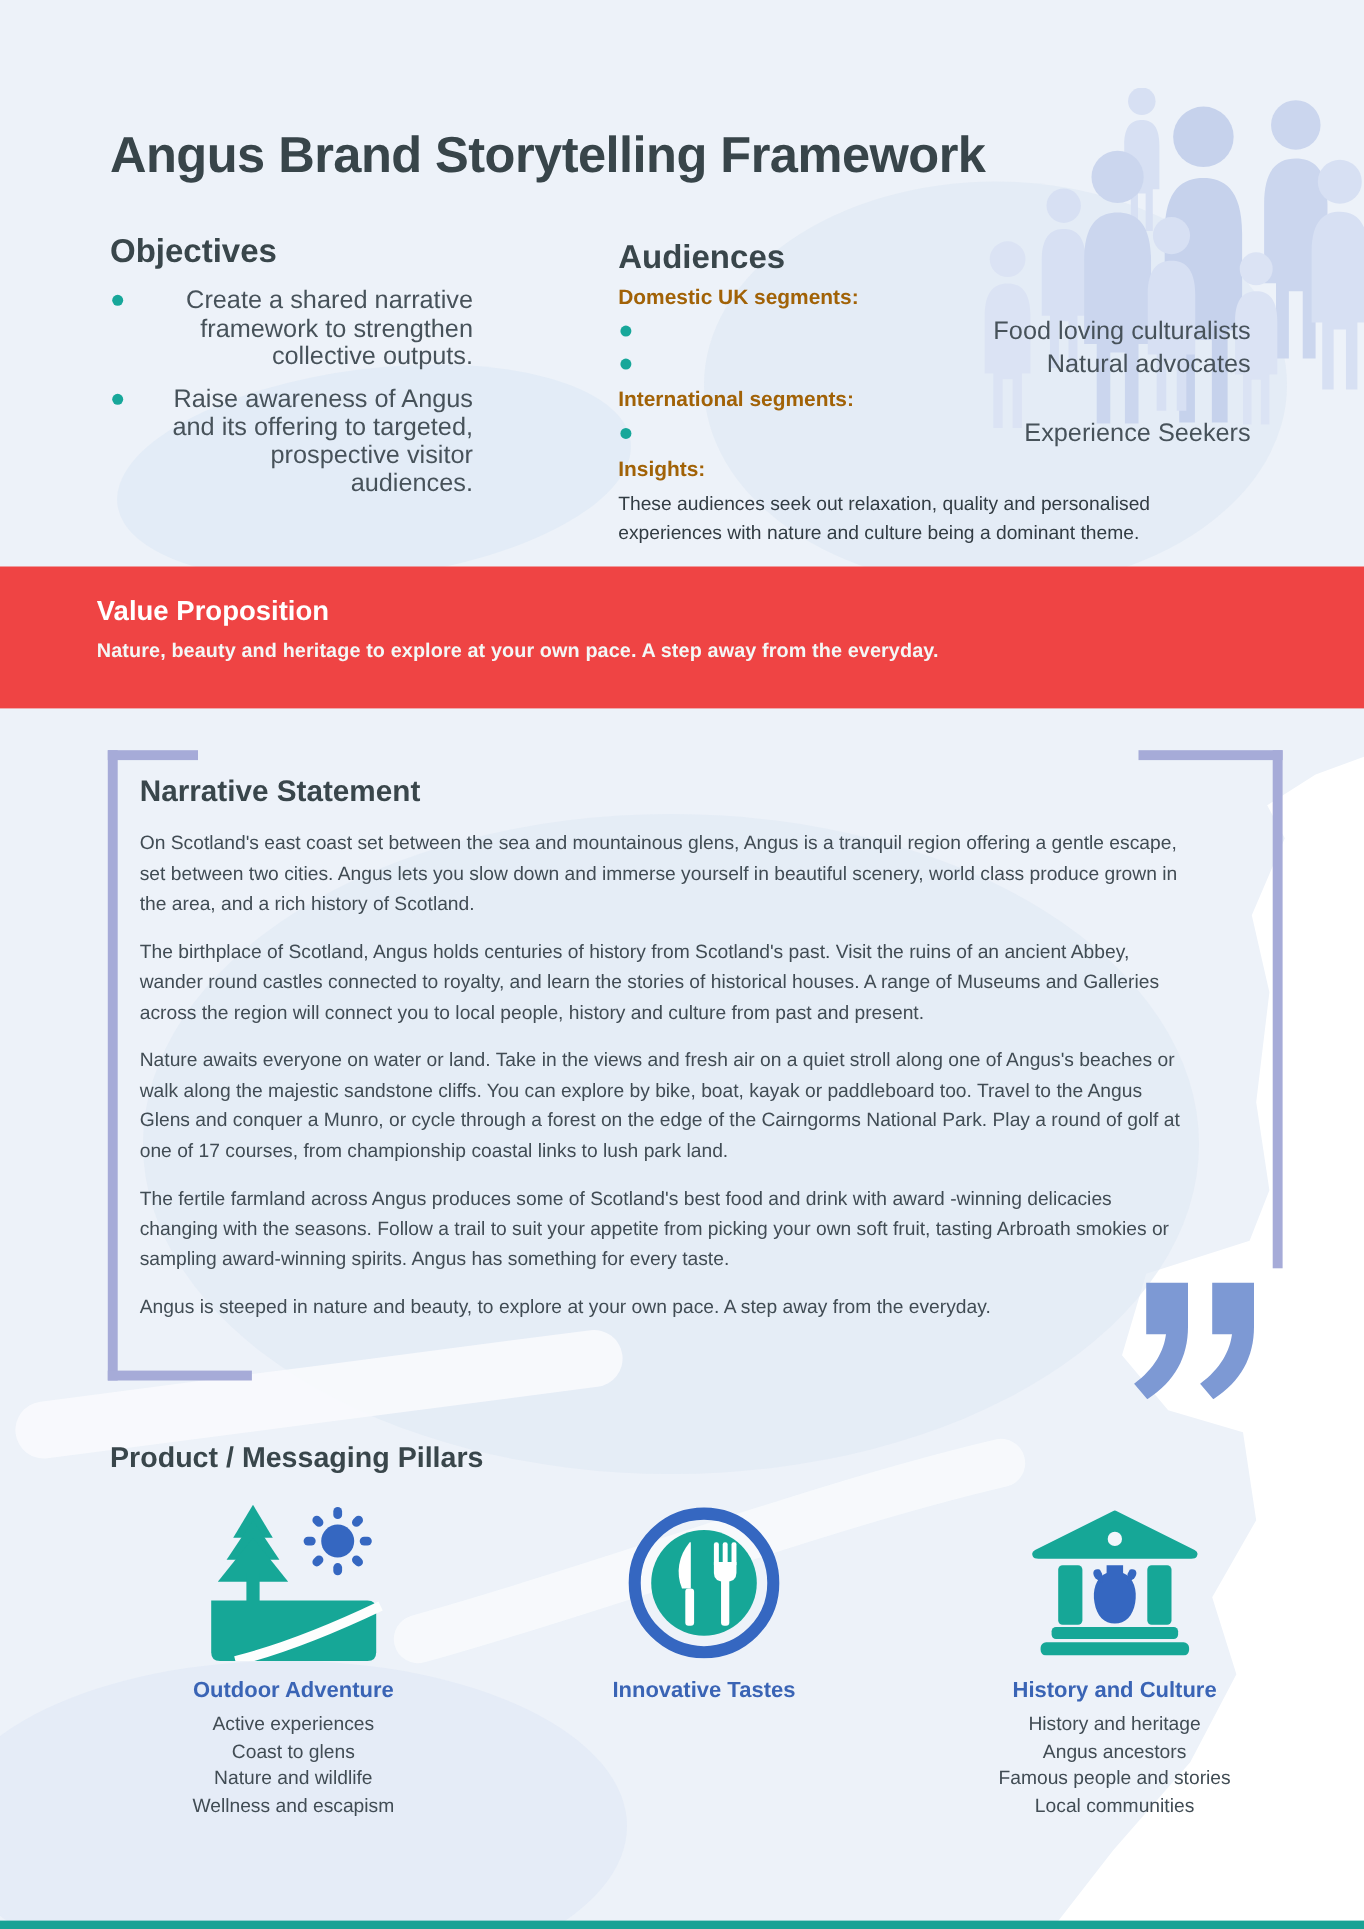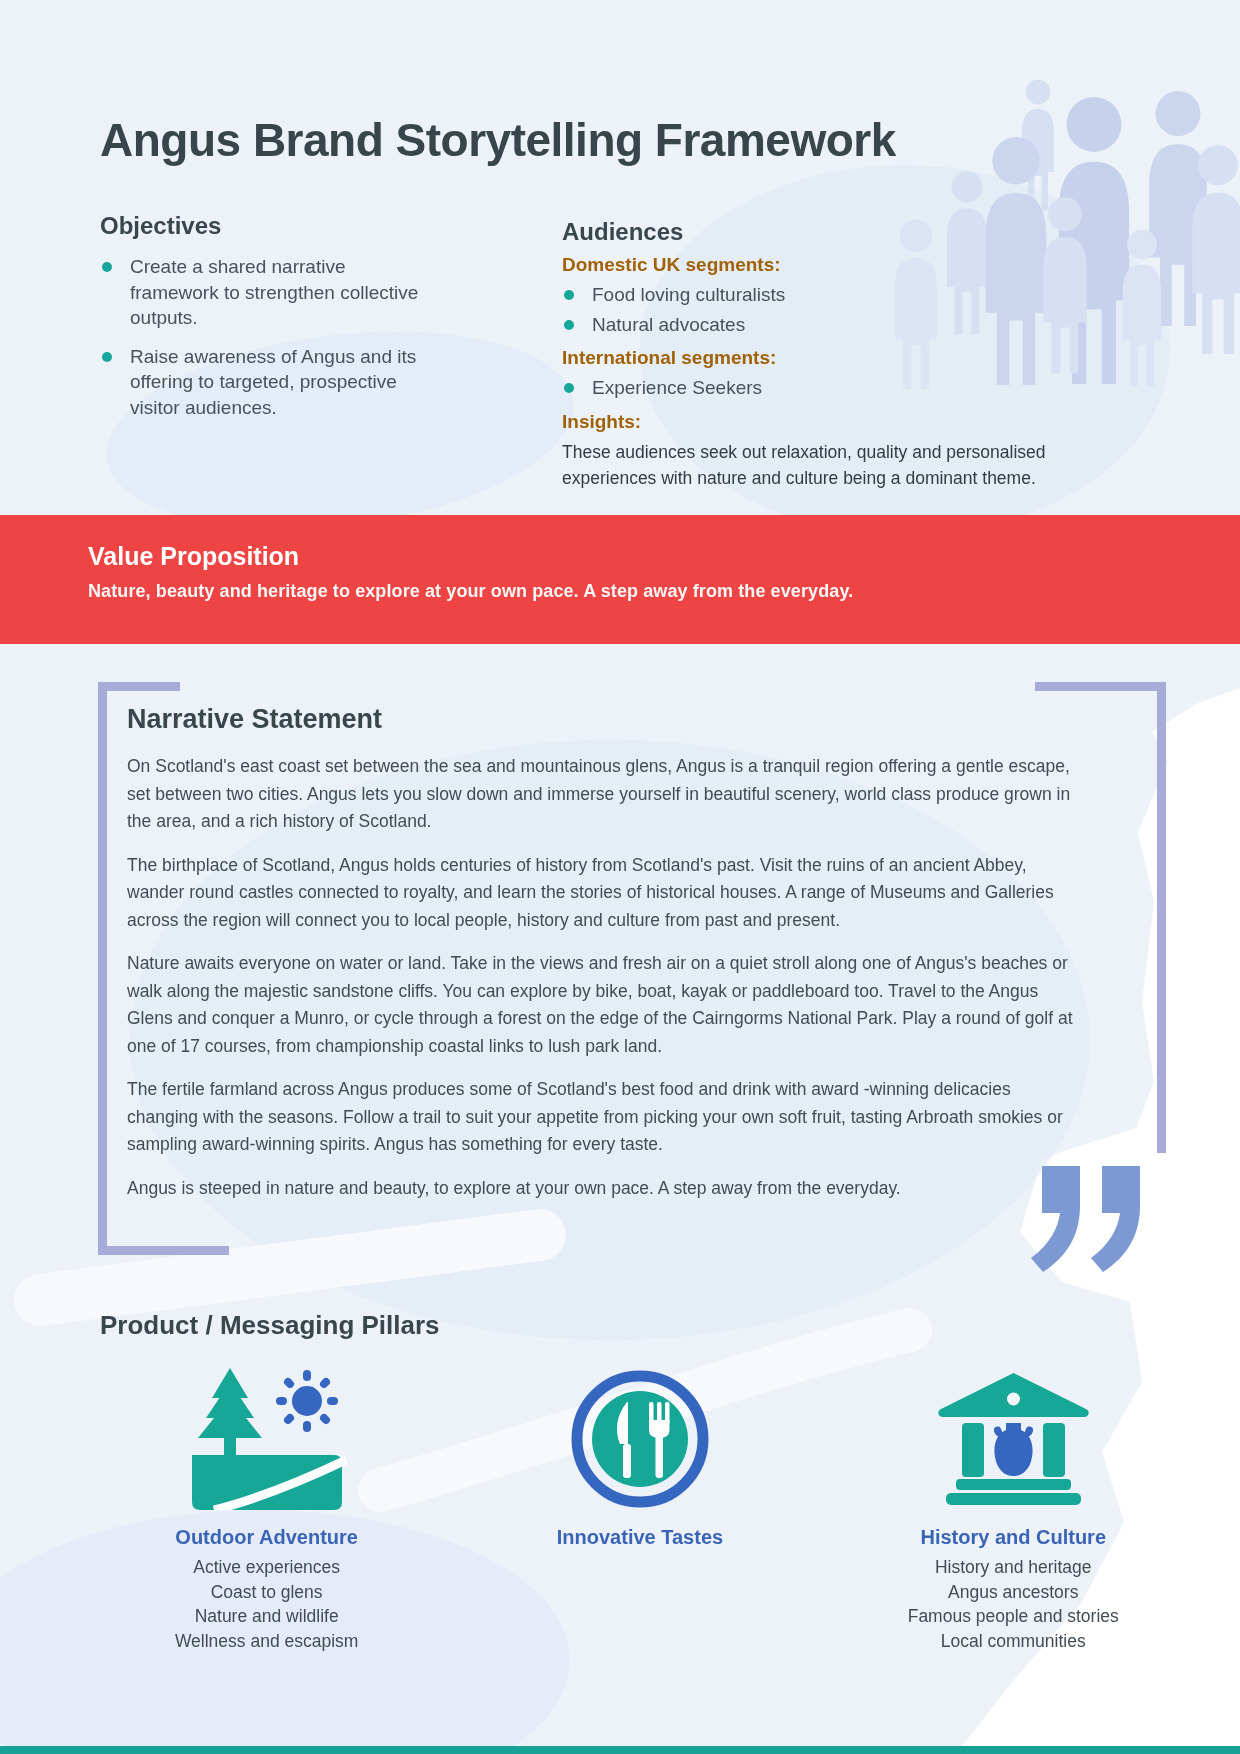--- a/index.html
+++ b/index.html
@@ -17,23 +17,23 @@
 
   
   .title{
     position:absolute;left:100px;top:82px;z-index:3;
     font-size:46px;font-weight:700;letter-spacing:-0.5px;color:#38454a;
   }
 
   
   .objectives{position:absolute;left:100px;top:212px;width:330px;z-index:3;}
   .audiences{position:absolute;left:562px;top:218px;width:575px;z-index:3;}
-  .sec-heading{font-size:24px;font-weight:700;color:#39464b;margin:0 0 14px 0;}
+  .sec-heading{font-size:30px;font-weight:700;color:#39464b;margin:0 0 14px 0;}
   .bullet-list{margin:0;padding:0;list-style:none;}
-  .bullet-item{position:relative;padding-left:30px;font-size:19px;line-height:25.5px;margin-bottom:13px;color:#47525a;}
+  .bullet-item{position:relative;padding-left:30px;font-size:23px;line-height:25.5px;margin-bottom:13px;color:#47525a;text-align:right;}
   .bullet-item::before{
     content:"";position:absolute;left:2px;top:8px;width:10px;height:10px;border-radius:50%;background:#17a79a;
   }
   .aud-label{font-size:19px;font-weight:700;color:#a16207;margin:10px 0 6px 0;}
   .aud-label.first{margin-top:0;}
   .audiences .bullet-item{margin-bottom:4px;}
   .insights-text{font-size:17.5px;line-height:26px;color:#323c43;margin-top:2px;}
 
   
   .banner{

